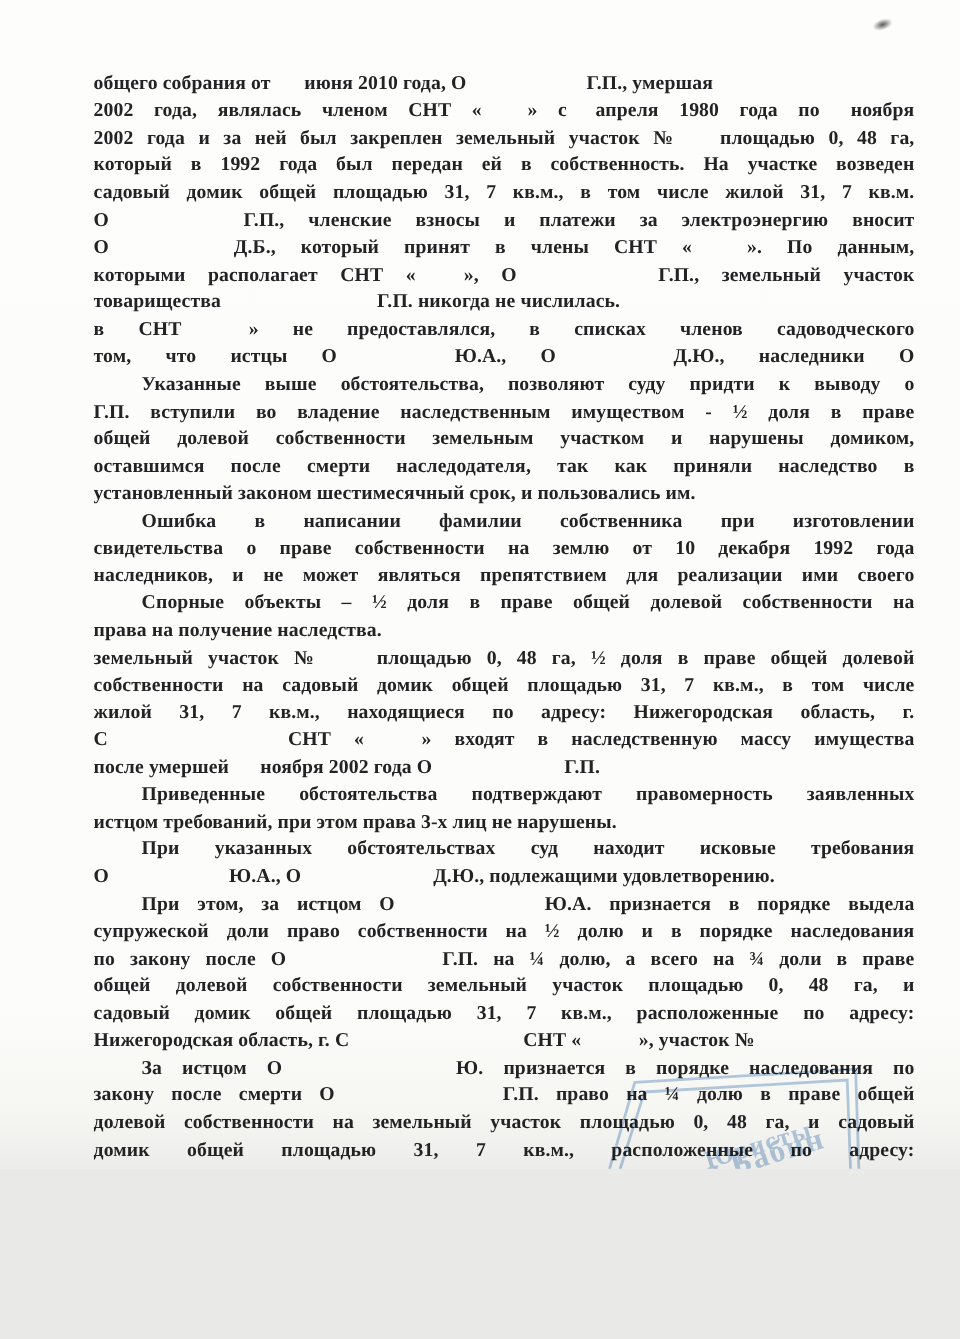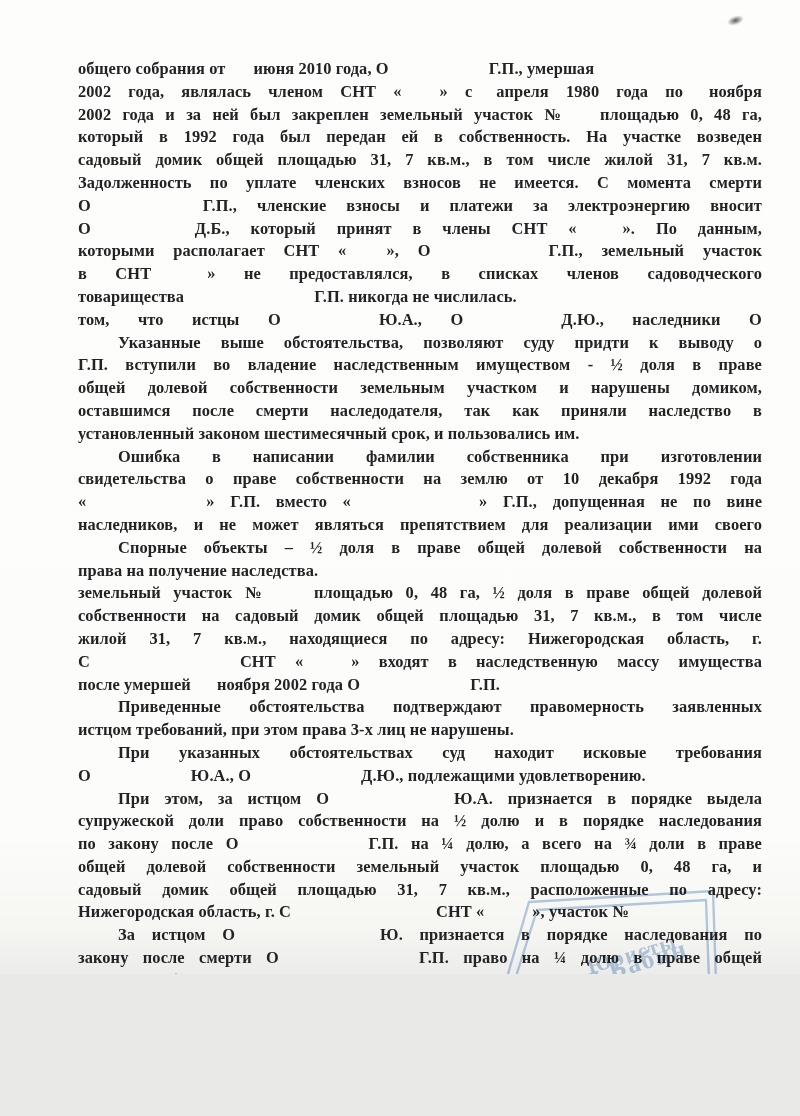--- a/index.html
+++ b/index.html
@@ -53,35 +53,33 @@
 <body>
 
 <div class="page">
 
   <div class="doc-text">
       <div class="line end">общего собрания от<span class="gap" style="width: 28px;"></span>июня 2010 года, О<span class="gap" style="width: 100px;"></span>Г.П., умершая</div>
       <div class="line">2002 года, являлась членом СНТ «<span class="gap" style="width: 38px;"></span>» с<span class="gap" style="width: 24px;"></span>апреля 1980 года по<span class="gap" style="width: 26px;"></span>ноября</div>
       <div class="line">2002 года и за ней был закреплен земельный участок №<span class="gap" style="width: 32px;"></span>площадью 0, 48 га,</div>
       <div class="line">который в 1992 года был передан ей в собственность. На участке возведен</div>
       <div class="line">садовый домик общей площадью 31, 7 кв.м., в том числе жилой 31, 7 кв.м.</div>
-      <div class="line">Задолженность по уплате членских взносов не имеется. С момента смерти</div>
       <div class="line">О<span class="gap" style="width: 112px;"></span>Г.П., членские взносы и платежи за электроэнергию вносит</div>
       <div class="line">О<span class="gap" style="width: 104px;"></span>Д.Б., который принят в члены СНТ «<span class="gap" style="width: 46px;"></span>». По данным,</div>
       <div class="line">которыми располагает СНТ «<span class="gap" style="width: 40px;"></span>», О<span class="gap" style="width: 118px;"></span>Г.П., земельный участок</div>
+      <div class="line end">товарищества<span class="gap" style="width: 130px;"></span>Г.П. никогда не числилась.</div>
       <div class="line">в СНТ<span class="gap" style="width: 56px;"></span>» не предоставлялся, в списках членов садоводческого</div>
-      <div class="line end">товарищества<span class="gap" style="width: 130px;"></span>Г.П. никогда не числилась.</div>
       <div class="line">том, что истцы О<span class="gap" style="width: 98px;"></span>Ю.А., О<span class="gap" style="width: 98px;"></span>Д.Ю., наследники О</div>
       <div class="line"><span class="ind"></span>Указанные выше обстоятельства, позволяют суду придти к выводу о</div>
       <div class="line">Г.П. вступили во владение наследственным имуществом - ½ доля в праве</div>
       <div class="line">общей долевой собственности земельным участком и нарушены домиком,</div>
       <div class="line">оставшимся после смерти наследодателя, так как приняли наследство в</div>
       <div class="line end">установленный законом шестимесячный срок, и пользовались им.</div>
       <div class="line"><span class="ind"></span>Ошибка в написании фамилии собственника при изготовлении</div>
       <div class="line">свидетельства о праве собственности на землю от 10 декабря 1992 года</div>
-      <div class="line">«<span class="gap" style="width: 120px;"></span>» Г.П. вместо «<span class="gap" style="width: 128px;"></span>» Г.П., допущенная не по вине</div>
       <div class="line">наследников, и не может являться препятствием для реализации ими своего</div>
       <div class="line"><span class="ind"></span>Спорные объекты – ½ доля в праве общей долевой собственности на</div>
       <div class="line end">права на получение наследства.</div>
       <div class="line">земельный участок №<span class="gap" style="width: 44px;"></span>площадью 0, 48 га, ½ доля в праве общей долевой</div>
       <div class="line">собственности на садовый домик общей площадью 31, 7 кв.м., в том числе</div>
       <div class="line">жилой 31, 7 кв.м., находящиеся по адресу: Нижегородская область, г.</div>
       <div class="line">С<span class="gap" style="width: 150px;"></span>СНТ «<span class="gap" style="width: 48px;"></span>» входят в наследственную массу имущества</div>
       <div class="line end">после умершей<span class="gap" style="width: 26px;"></span>ноября 2002 года О<span class="gap" style="width: 110px;"></span>Г.П.</div>
       <div class="line"><span class="ind"></span>Приведенные обстоятельства подтверждают правомерность заявленных</div>
       <div class="line end">истцом требований, при этом права 3-х лиц не нарушены.</div>

